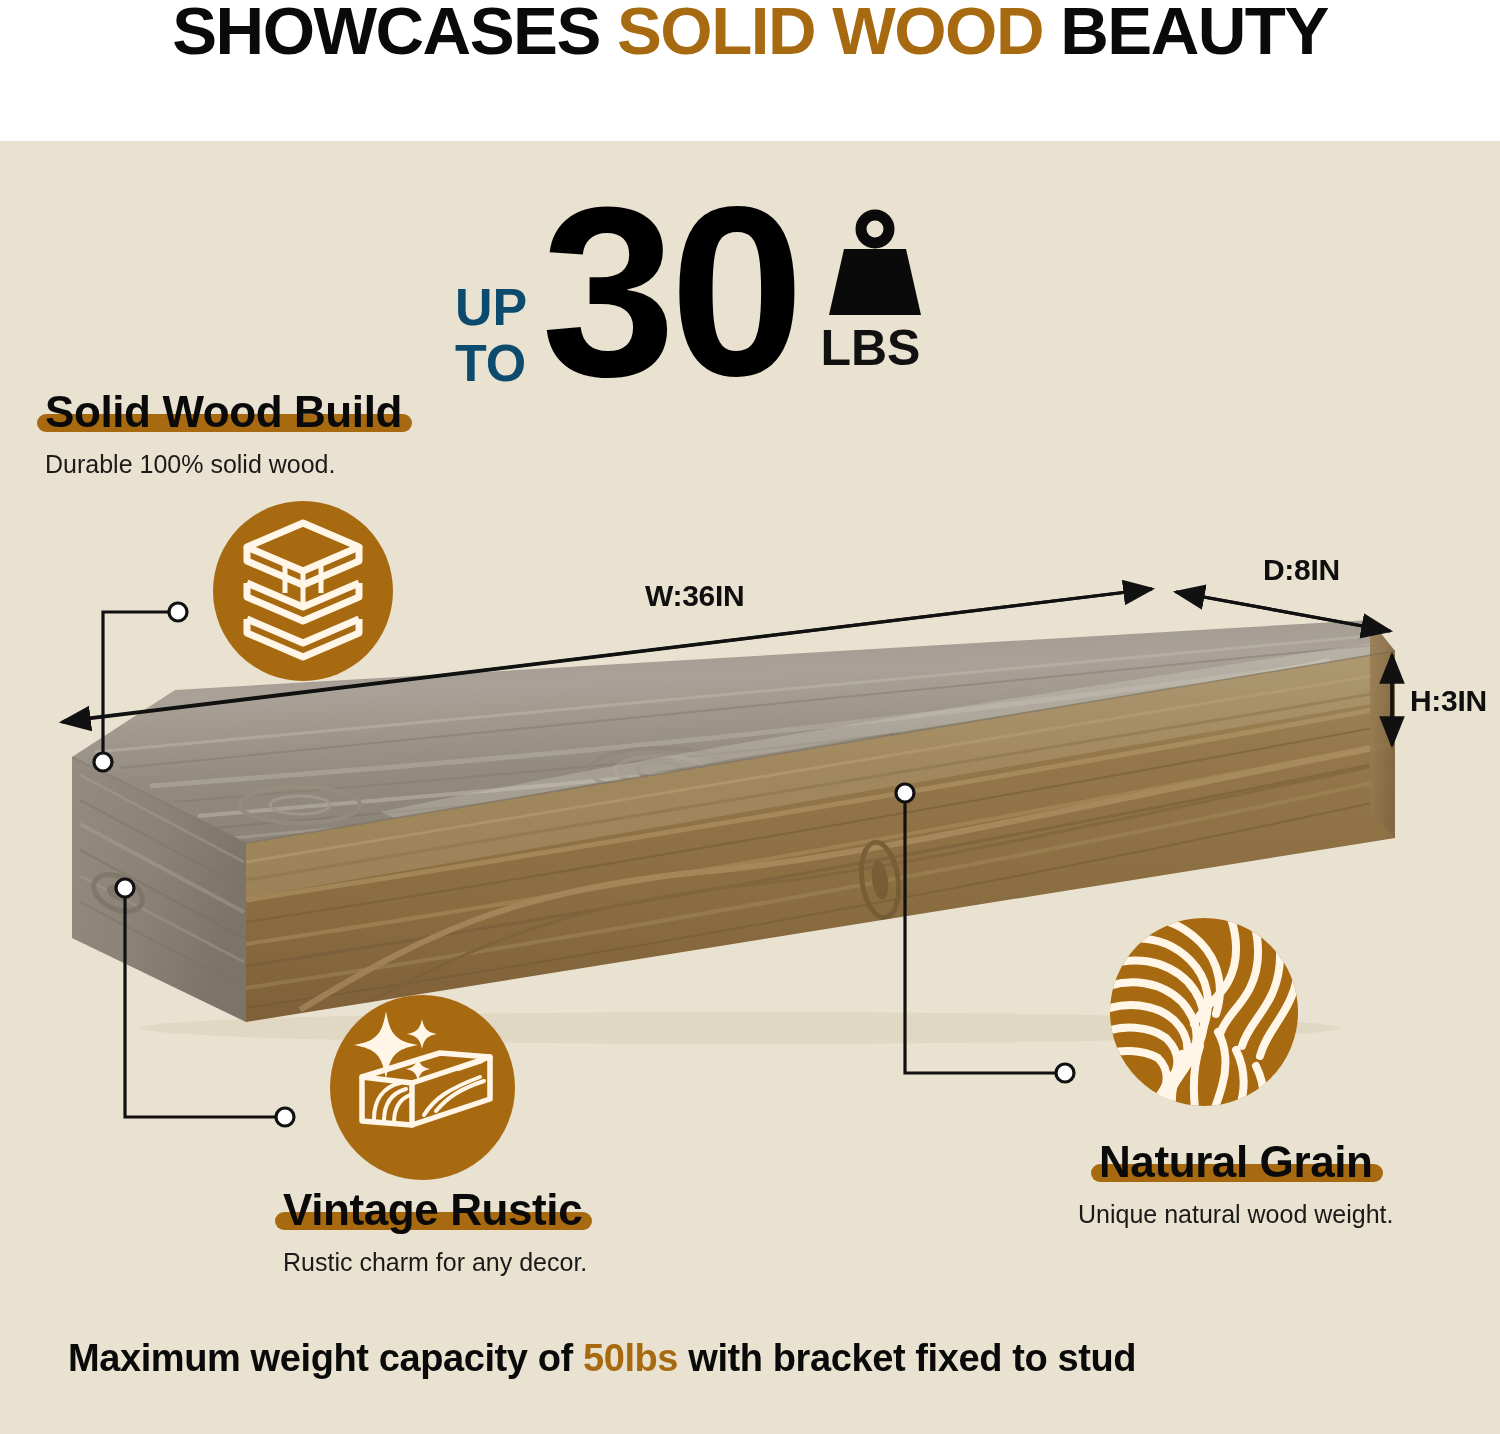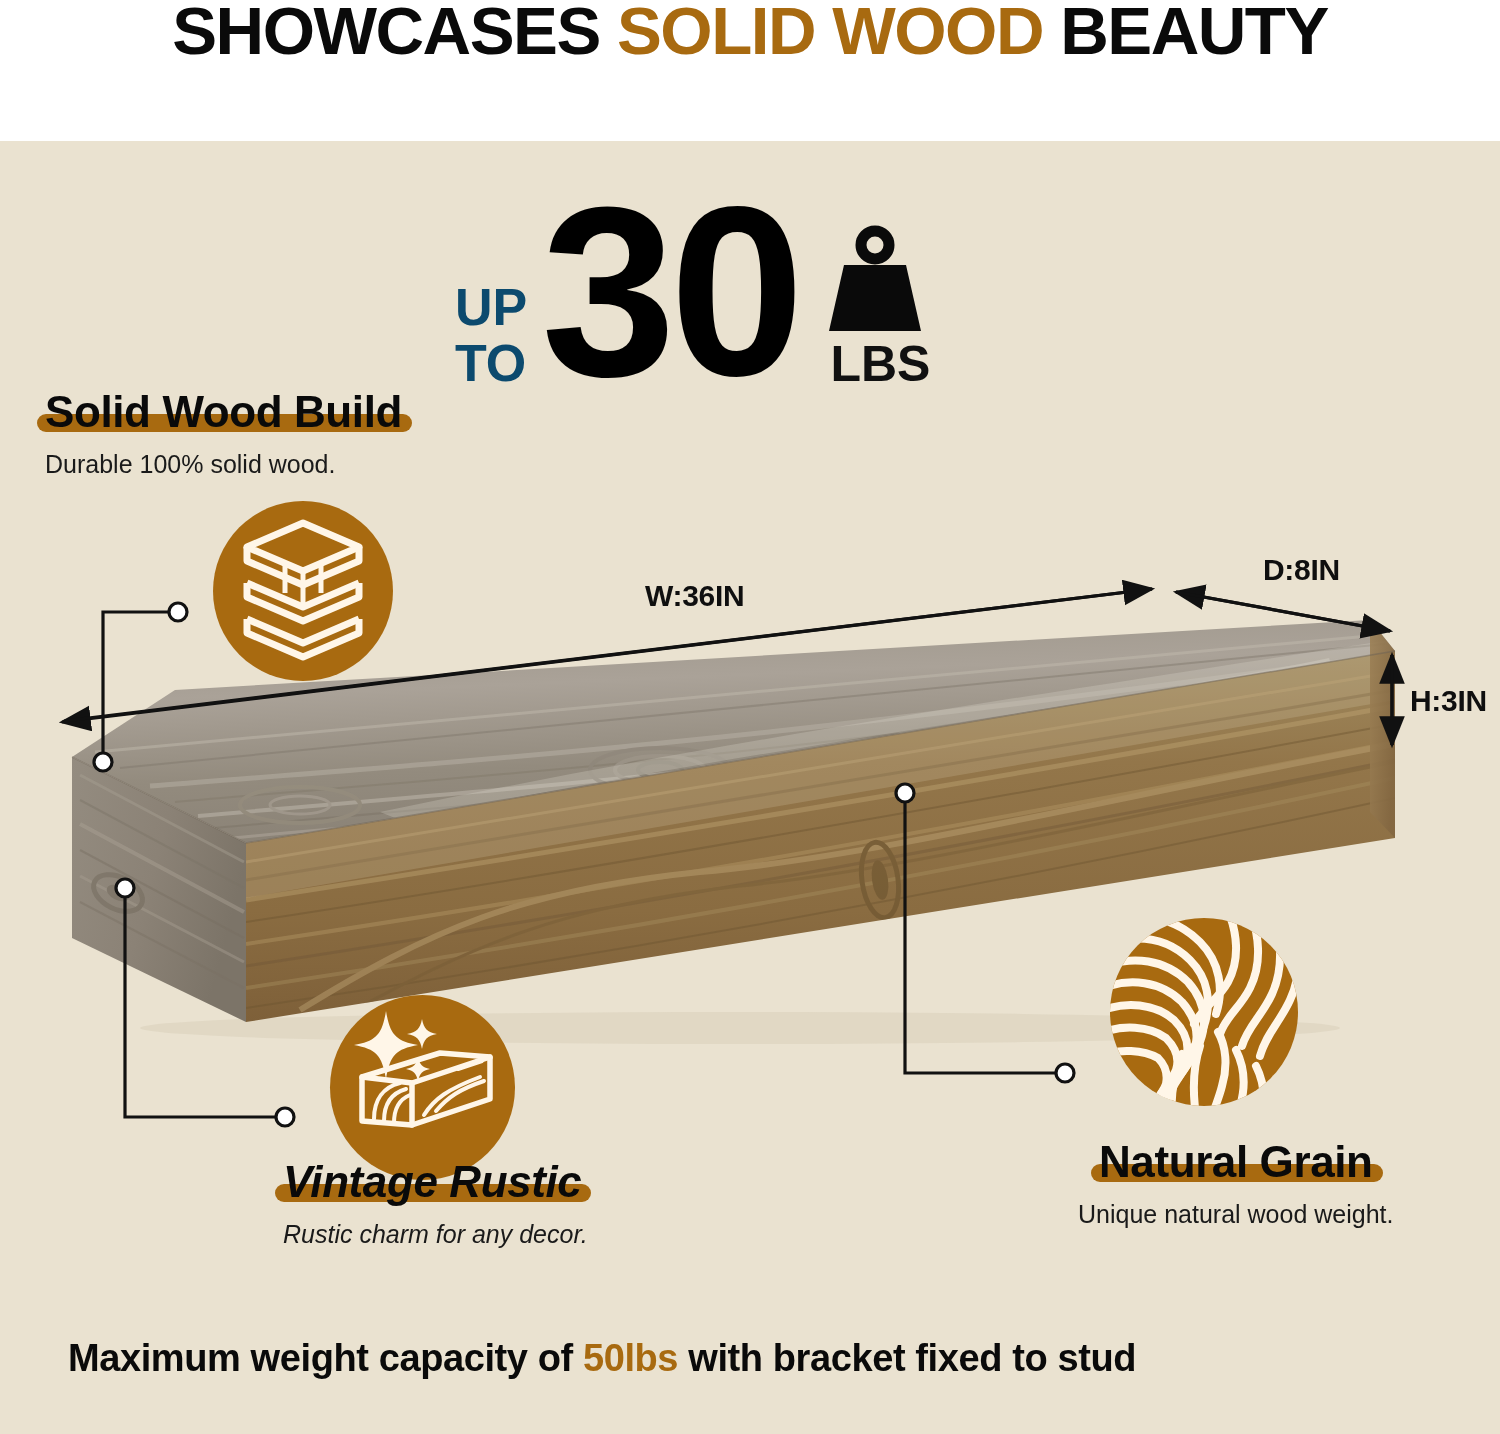--- a/index.html
+++ b/index.html
@@ -41,22 +41,22 @@
     font-weight:700;font-size:52px;line-height:56px;
     color:#0c4a6e;letter-spacing:0px;
     margin-bottom:6px;
   }
   .bignum{
     font-weight:700;font-size:242px;line-height:212px;
     color:#000000;letter-spacing:-6px;
     margin:0 20px 0 14px;
   }
   .lbswrap{
-    display:flex;flex-direction:column;align-items:flex-end;
-    margin-bottom:6px;margin-left:2px;
+    display:flex;flex-direction:column;align-items:flex-start;
+    margin-bottom:22px;margin-left:2px;
   }
   .lbs-label{
     font-weight:700;font-size:50px;line-height:54px;color:#111;
   }
 
   
   .feat{position:absolute;}
   .feat-title-wrap{position:relative;display:inline-block;}
   .feat-underline{
     position:absolute;left:-8px;right:-10px;bottom:2px;height:18px;
@@ -313,21 +313,21 @@
       </g>
 
       <g fill="#FFF6E8">
         <path d="M56 16 C60 40 66 46 88 50 C66 54 60 60 56 84 C52 60 46 54 24 50 C46 46 52 40 56 16 Z"></path>
         <path d="M92 24 C94 34 97 37 107 39 C97 41 94 44 92 54 C90 44 87 41 77 39 C87 37 90 34 92 24 Z"></path>
         <path d="M88 62 C90 70 92 72 100 74 C92 76 90 78 88 86 C86 78 84 76 76 74 C84 72 86 70 88 62 Z"></path>
       </g>
     </svg>
   </div>
 
-  <div class="feat" style="left:283px;top:1160px;font-style:italic;">
+  <div class="feat" style="left:283px;top:1188px;">
     <div class="feat-title-wrap">
       <div class="feat-underline"></div>
       <div class="feat-title">Vintage Rustic</div>
     </div>
     <div class="feat-sub">Rustic charm for any decor.</div>
   </div>
 
   <div class="circ" style="left:1108px;top:916px;width:192px;height:192px;background:transparent;">
     <svg width="192" height="192" viewBox="0 0 192 192">
       <defs>

